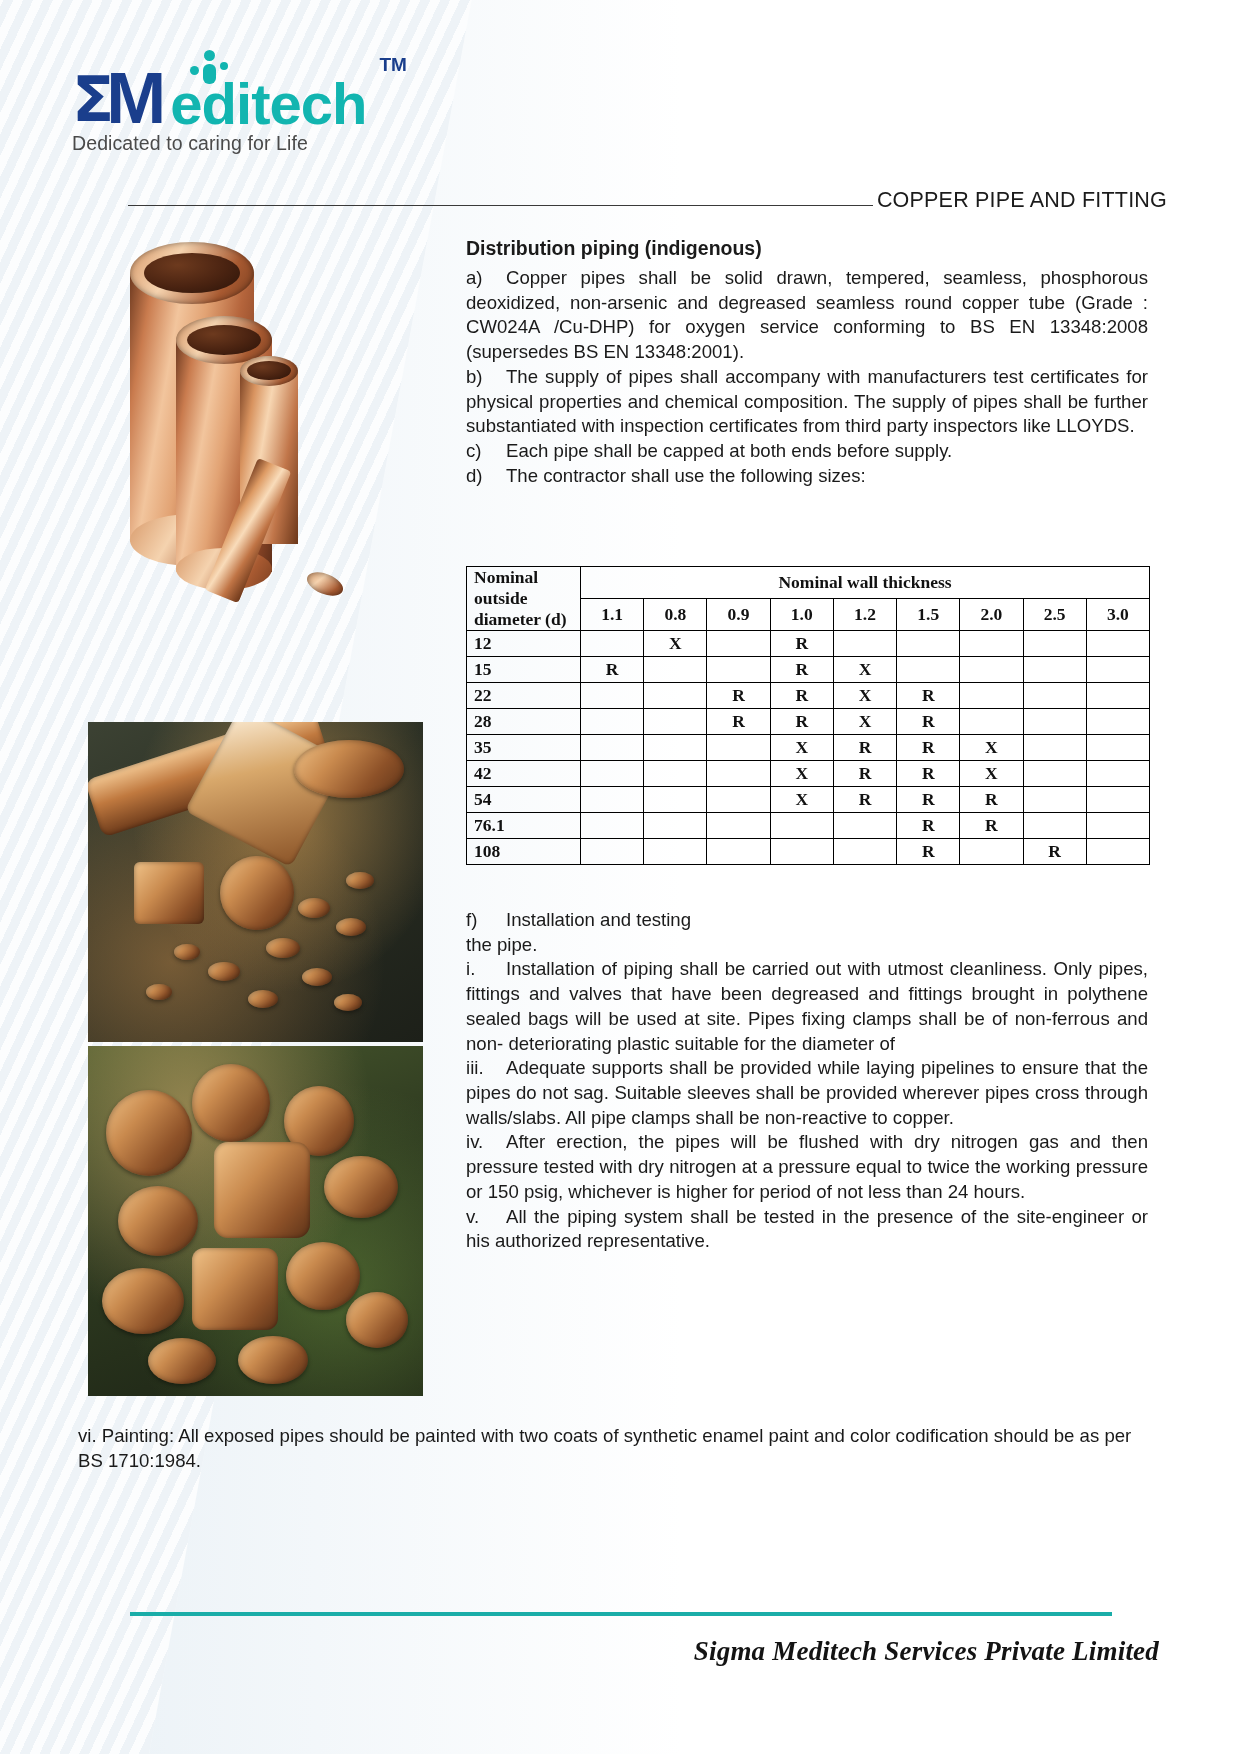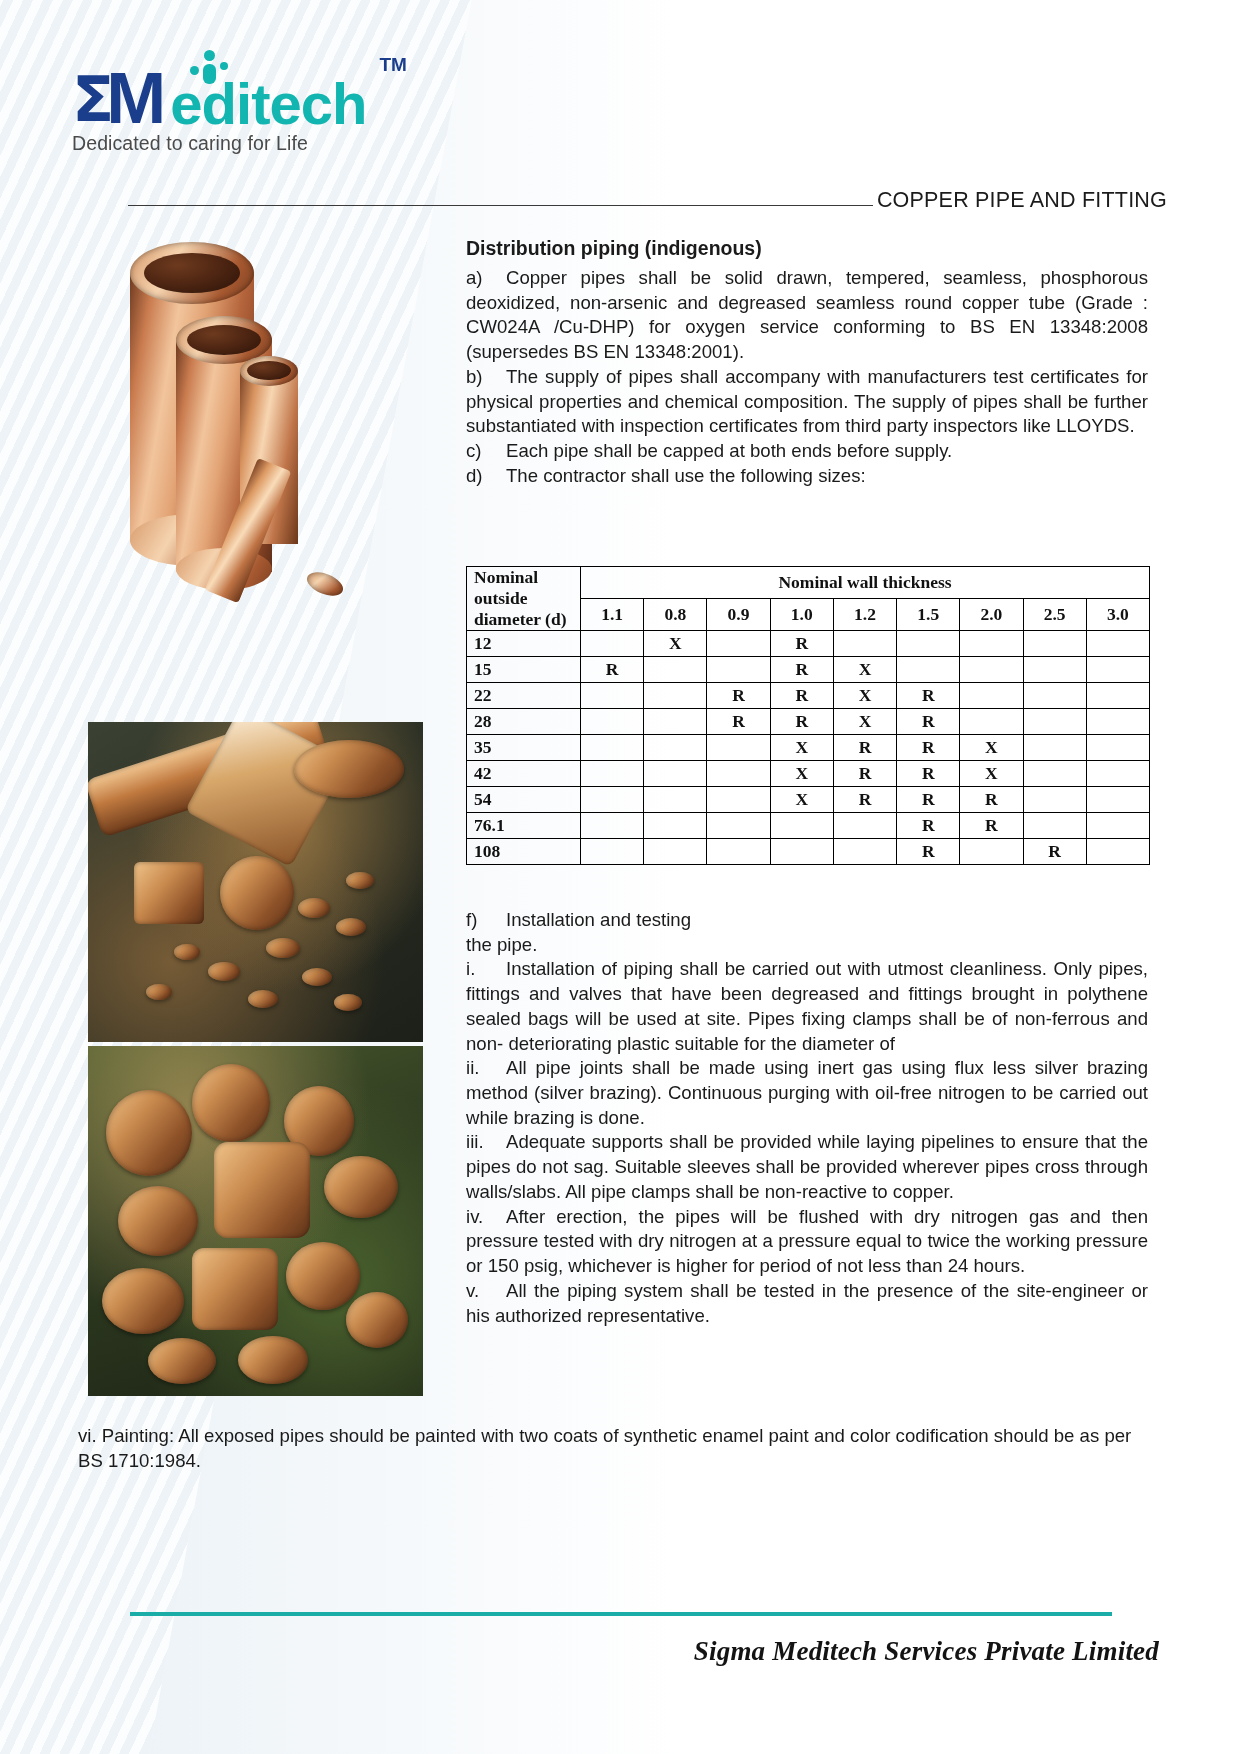--- a/index.html
+++ b/index.html
@@ -544,23 +544,20 @@
     <p>
       <span class="lab">f)</span><span>Installation and testing</span>
     </p>
     <p>
       <span>the pipe.</span>
     </p>
     <p>
       <span class="lab-n">i.</span><span>Installation of piping shall be carried out with utmost cleanliness. Only pipes, fittings and valves that have been degreased and fittings brought in polythene sealed bags will be used at site. Pipes fixing clamps shall be of non-ferrous and non- deteriorating plastic suitable for the diameter of</span>
     </p>
     <p>
-      <span class="lab-n">ii.</span><span>All pipe joints shall be made using inert gas using flux less silver brazing method (silver brazing). Continuous purging with oil-free nitrogen to be carried out while brazing is done.</span>
-    </p>
-    <p>
       <span class="lab-n">iii.</span><span>Adequate supports shall be provided while laying pipelines to ensure that the pipes do not sag. Suitable sleeves shall be provided wherever pipes cross through walls/slabs. All pipe clamps shall be non-reactive to copper.</span>
     </p>
     <p>
       <span class="lab-n">iv.</span><span>After erection, the pipes will be flushed with dry nitrogen gas and then pressure tested with dry nitrogen at a pressure equal to twice the working pressure or 150 psig, whichever is higher for period of not less than 24 hours.</span>
     </p>
     <p>
       <span class="lab-n">v.</span><span>All the piping system shall be tested in the presence of the site-engineer or his authorized representative.</span>
     </p>
   </div>
 

